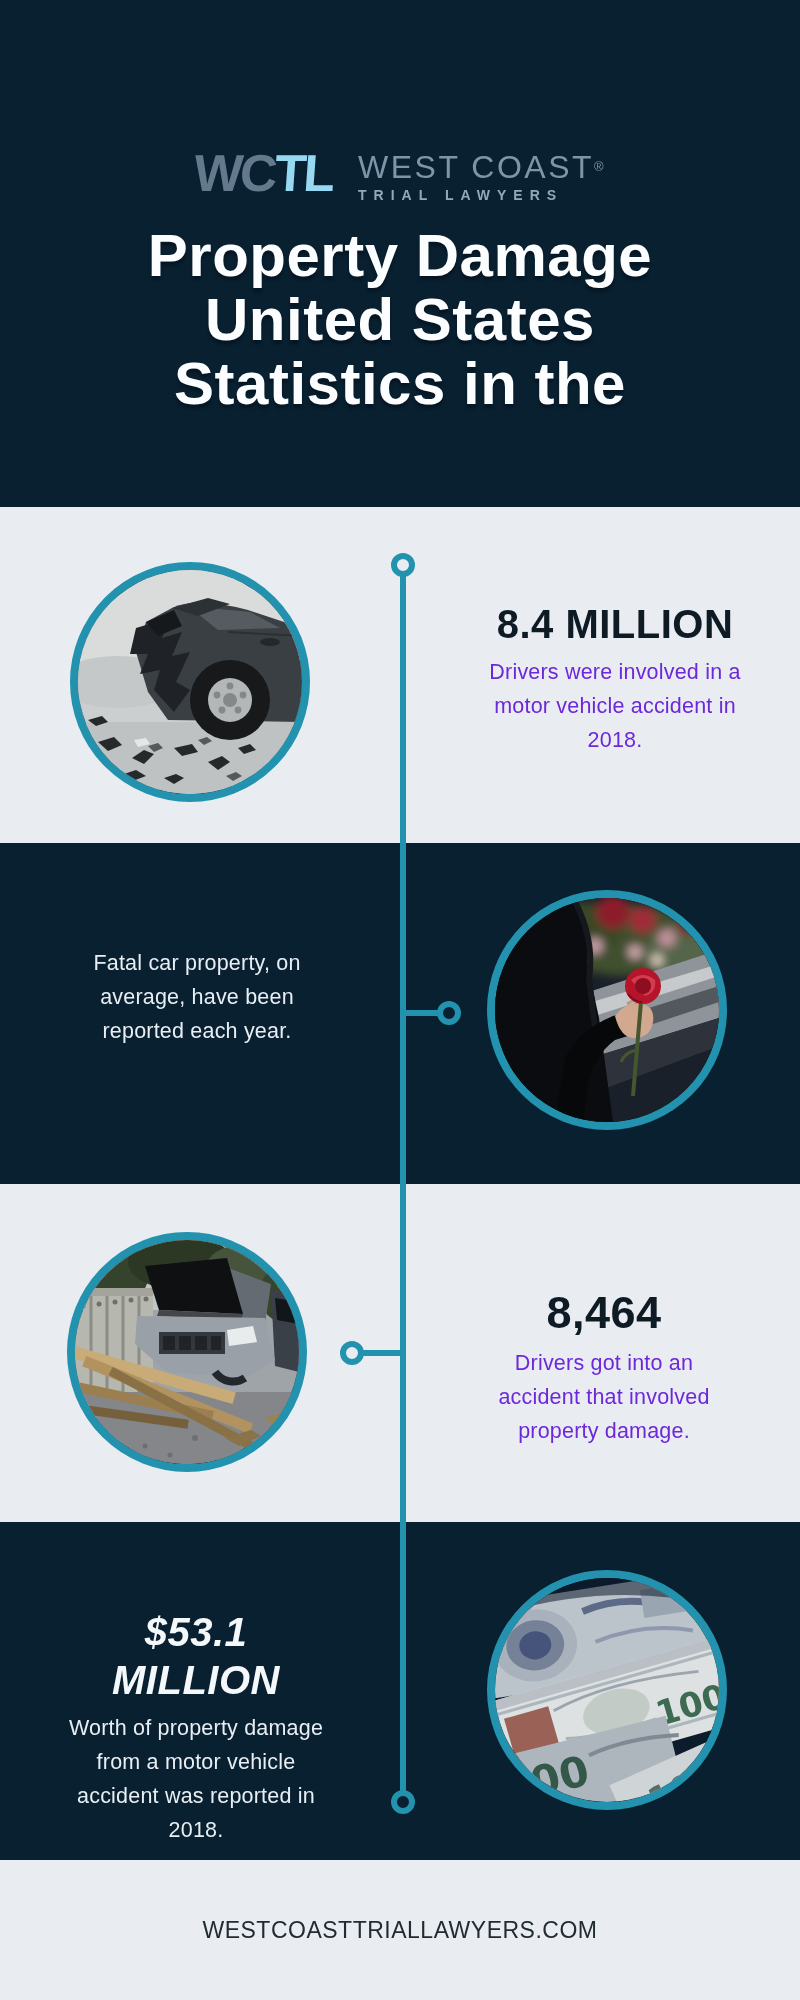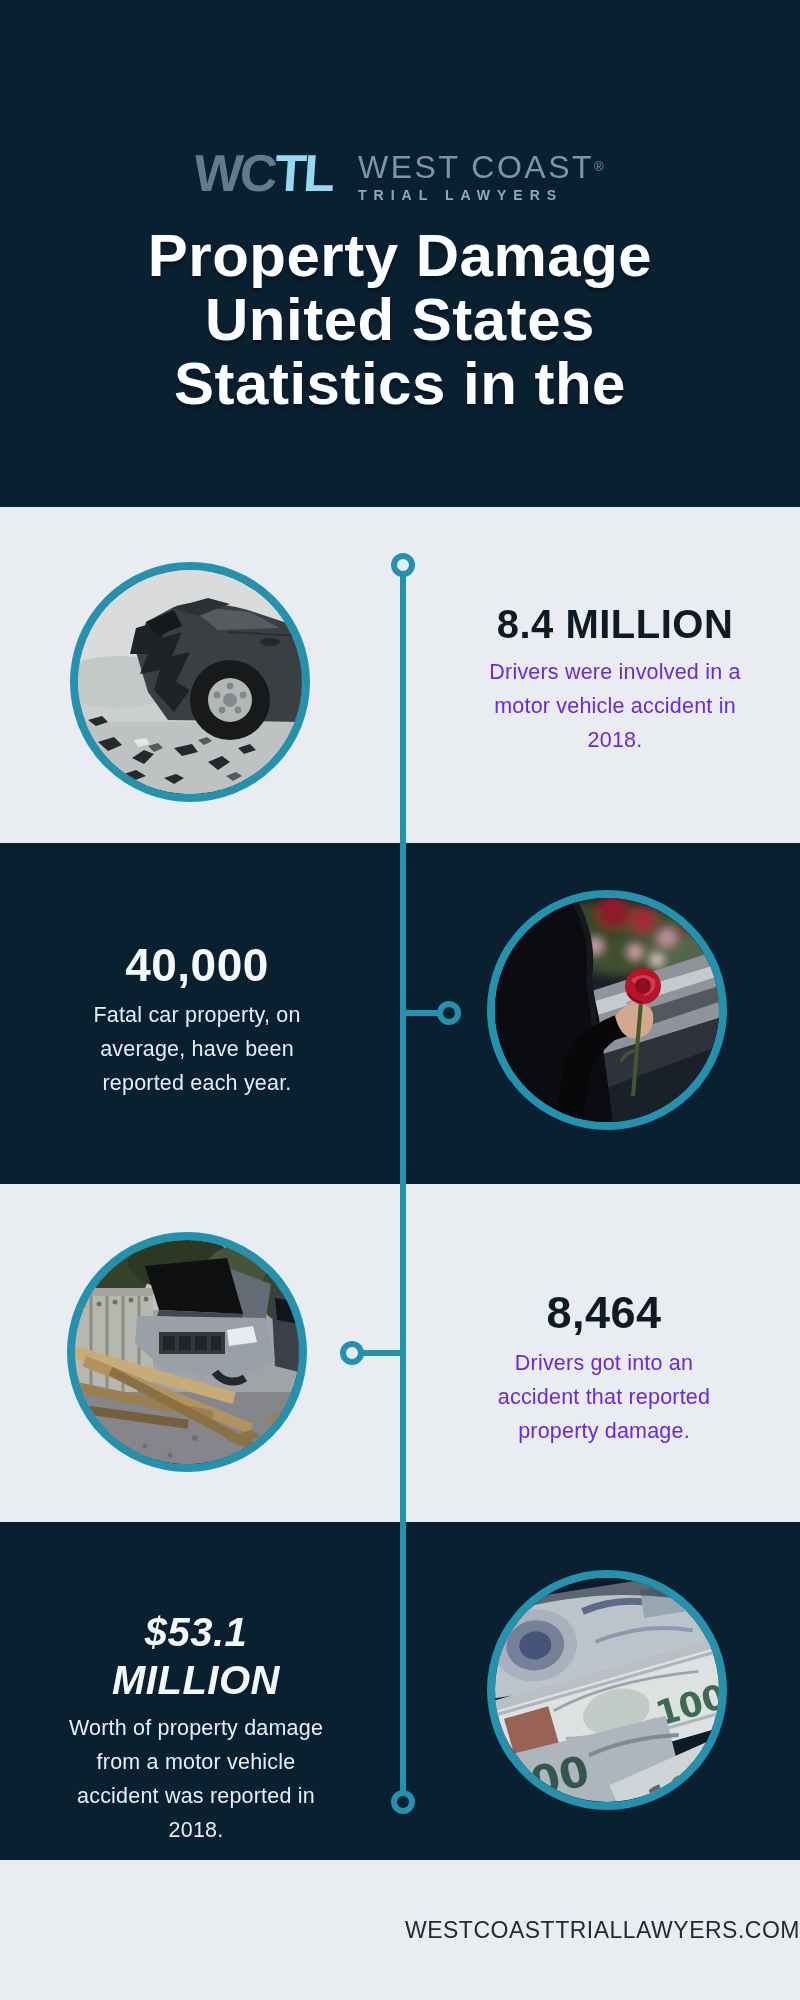--- a/index.html
+++ b/index.html
@@ -41,21 +41,21 @@
 
   
   .vline{position:absolute;left:400px;top:565px;width:6px;height:1237px;background:#2292ae;z-index:3;}
   .branch{position:absolute;height:6px;background:#2292ae;z-index:3;}
   .tnode{position:absolute;width:12px;height:12px;border:6px solid #2292ae;border-radius:50%;z-index:4;}
   .tnode.fill-light{background:#e9edf2;}
   .tnode.fill-navy{background:#092031;}
 
   
   .site-footer{position:absolute;left:0;top:1860px;width:800px;height:140px;background:#e9edf2;
-               display:flex;align-items:center;justify-content:flex-end;}
+               display:flex;align-items:center;justify-content:center;}
   .site-url{font-size:23px;letter-spacing:0.5px;color:#212b33;}
 </style>
 </head>
 <body>
 
 <div class="canvas">
 
   <header class="hero">
     <div class="logo-row">
       <div class="logo-mark"><span class="mk-gray">WC</span><span class="mk-blue">TL</span></div>
@@ -114,21 +114,20 @@
       </svg>
     </div>
     <div class="stat-text on-light" style="left:470px;top:93px;width:290px;">
       <div class="stat-value" style="font-size:40px;line-height:48px;">8.4 MILLION</div>
       <div class="stat-desc">Drivers were involved in a motor vehicle accident in 2018.</div>
     </div>
   </section>
 
   <section class="band navy" style="top:843px;height:341px;">
     <div class="stat-text on-navy" style="left:67px;top:96px;width:260px;">
-      <div class="stat-value" style="font-size:46px;line-height:52px;">40,000</div>
       <div class="stat-desc">Fatal car property, on average, have been reported each year.</div>
     </div>
     <div class="photo" style="left:487px;top:47px;">
       <svg viewBox="0 0 224 224">
         <rect width="224" height="224" fill="#1a2029"></rect>
         <defs>
             <filter id="fb" x="-30%" y="-30%" width="160%" height="160%">
               <feGaussianBlur stdDeviation="5"></feGaussianBlur>
             </filter>
           </defs>
@@ -216,21 +215,21 @@
         <rect x="6" y="136" width="180" height="11" fill="#b2925f" transform="rotate(22 60 140)"></rect>
         <rect x="-10" y="150" width="150" height="10" fill="#9b7f50" transform="rotate(12 40 155)"></rect>
         <rect x="30" y="150" width="160" height="9" fill="#8a7045" transform="rotate(28 80 154)"></rect>
         <rect x="-16" y="168" width="130" height="9" fill="#76603c" transform="rotate(8 30 172)"></rect>
         <path d="M150 198 l26 -8 10 6 -22 10z" fill="#8a7348"></path>
         <path d="M190 178 l20 -6 8 6 -18 8z" fill="#9b824f"></path>
       </svg>
     </div>
     <div class="stat-text on-light" style="left:484px;top:103px;width:240px;">
       <div class="stat-value" style="font-size:45px;line-height:52px;">8,464</div>
-      <div class="stat-desc">Drivers got into an accident that reported property damage.</div>
+      <div class="stat-desc">Drivers got into an accident that involved property damage.</div>
     </div>
   </section>
 
   <section class="band navy" style="top:1522px;height:338px;">
     <div class="stat-text on-navy" style="left:56px;top:86px;width:280px;">
       <div class="stat-value" style="font-size:40px;line-height:48px;font-style:italic;">$53.1 MILLION</div>
       <div class="stat-desc">Worth of property damage from a motor vehicle accident was reported in 2018.</div>
     </div>
     <div class="photo" style="left:487px;top:48px;">
       <svg viewBox="0 0 224 224">

